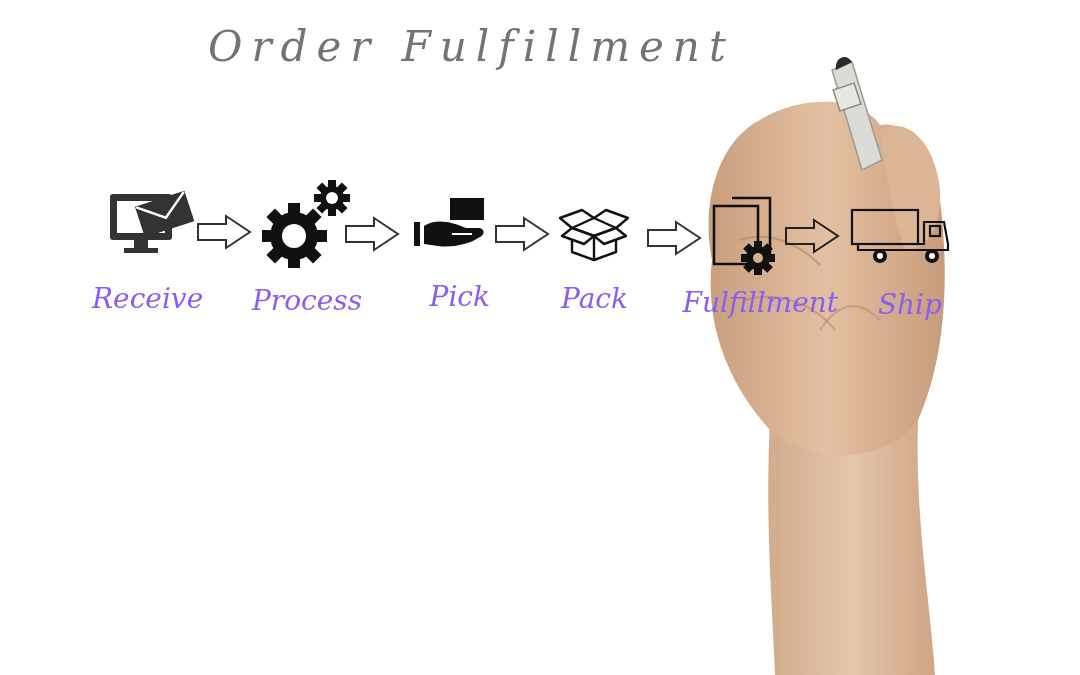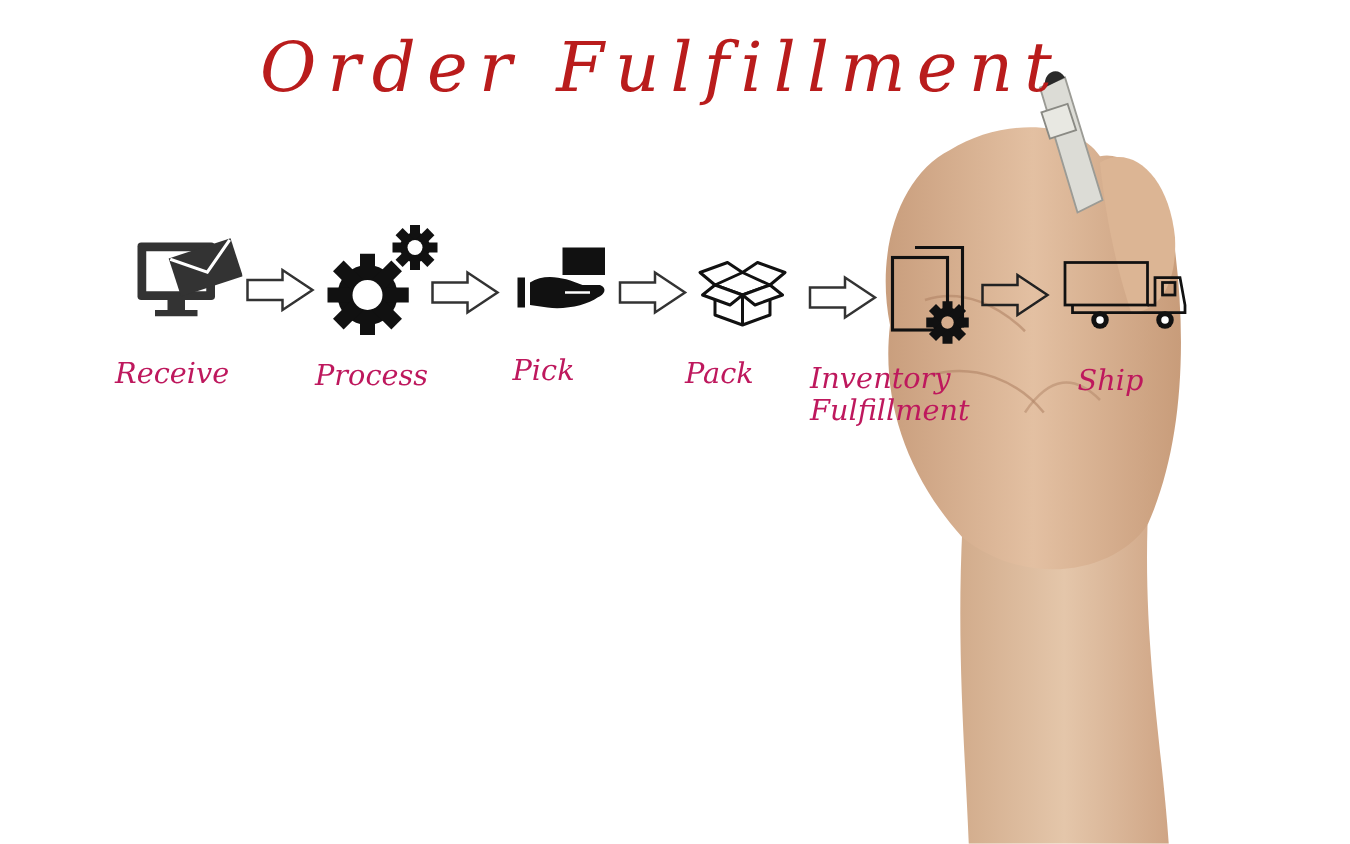--- a/index.html
+++ b/index.html
@@ -1,24 +1,24 @@
 <!DOCTYPE html>
 <html><head>
 <meta charset="utf-8">
 <style>
   html,body{margin:0;padding:0;}
   body{width:1080px;height:675px;position:relative;overflow:hidden;background:#ffffff;
        font-family:"DejaVu Serif", serif;}
-  .title{position:absolute;left:208px;top:22px;font-size:55px;font-style:italic;letter-spacing:9px;
-         color:#b91c1c;font-family:"DejaVu Serif", serif;white-space:nowrap;}
+  .title{position:absolute;left:208px;top:22px;font-size:42px;font-style:italic;letter-spacing:9px;
+         color:#737373;font-family:"DejaVu Serif", serif;white-space:nowrap;}
   .hand{position:absolute;left:0;top:0;width:1080px;height:675px;}
   .step-icon{position:absolute;}
   .arrow{position:absolute;}
-  .label{position:absolute;font-style:italic;font-size:23px;color:#be185d;
-         font-family:"DejaVu Serif", serif;white-space:nowrap;text-align:left;line-height:26px;}
+  .label{position:absolute;font-style:italic;font-size:28px;color:#8b5cf6;
+         font-family:"DejaVu Serif", serif;white-space:nowrap;text-align:right;line-height:26px;}
 </style>
 </head>
 <body>
 
 <svg class="hand" viewBox="0 0 1080 675" xmlns="http://www.w3.org/2000/svg">
   <defs>
     <linearGradient id="skin" x1="0" y1="0" x2="1" y2="0">
       <stop offset="0" stop-color="#c99e7d"></stop>
       <stop offset="0.5" stop-color="#e3c0a2"></stop>
       <stop offset="1" stop-color="#c89c7a"></stop>
@@ -125,21 +125,20 @@
     <rect x="-17" y="-4" width="34" height="8"></rect>
     <rect x="-4" y="-17" width="8" height="34" transform="rotate(45)"></rect>
     <rect x="-4" y="-17" width="8" height="34" transform="rotate(-45)"></rect>
   </g>
   <circle cx="48" cy="62" r="5" fill="#d6ad8d"></circle>
 </svg>
 <svg class="arrow" style="left:784px;top:218px" width="56" height="36" viewBox="0 0 56 36">
   <path d="M2 10 L30 10 L30 2 L54 18 L30 34 L30 26 L2 26 Z" fill="none" stroke="#222" stroke-width="2"></path>
 </svg>
 <div class="label" style="left:648px;top:290px;width:190px">
-  <div>Inventory</div>
   <div>Fulfillment</div>
 </div>
 
 <svg class="step-icon" style="left:850px;top:208px" width="102" height="58" viewBox="0 0 102 58">
   <g fill="none" stroke="#111" stroke-width="2.2">
     <rect x="2" y="2" width="66" height="34"></rect>
     <path d="M8 36 L8 42 L98 42 L98 36 L94 14 L74 14 L74 36 L68 36"></path>
     <rect x="80" y="18" width="10" height="10"></rect>
   </g>
   <g fill="#111">

